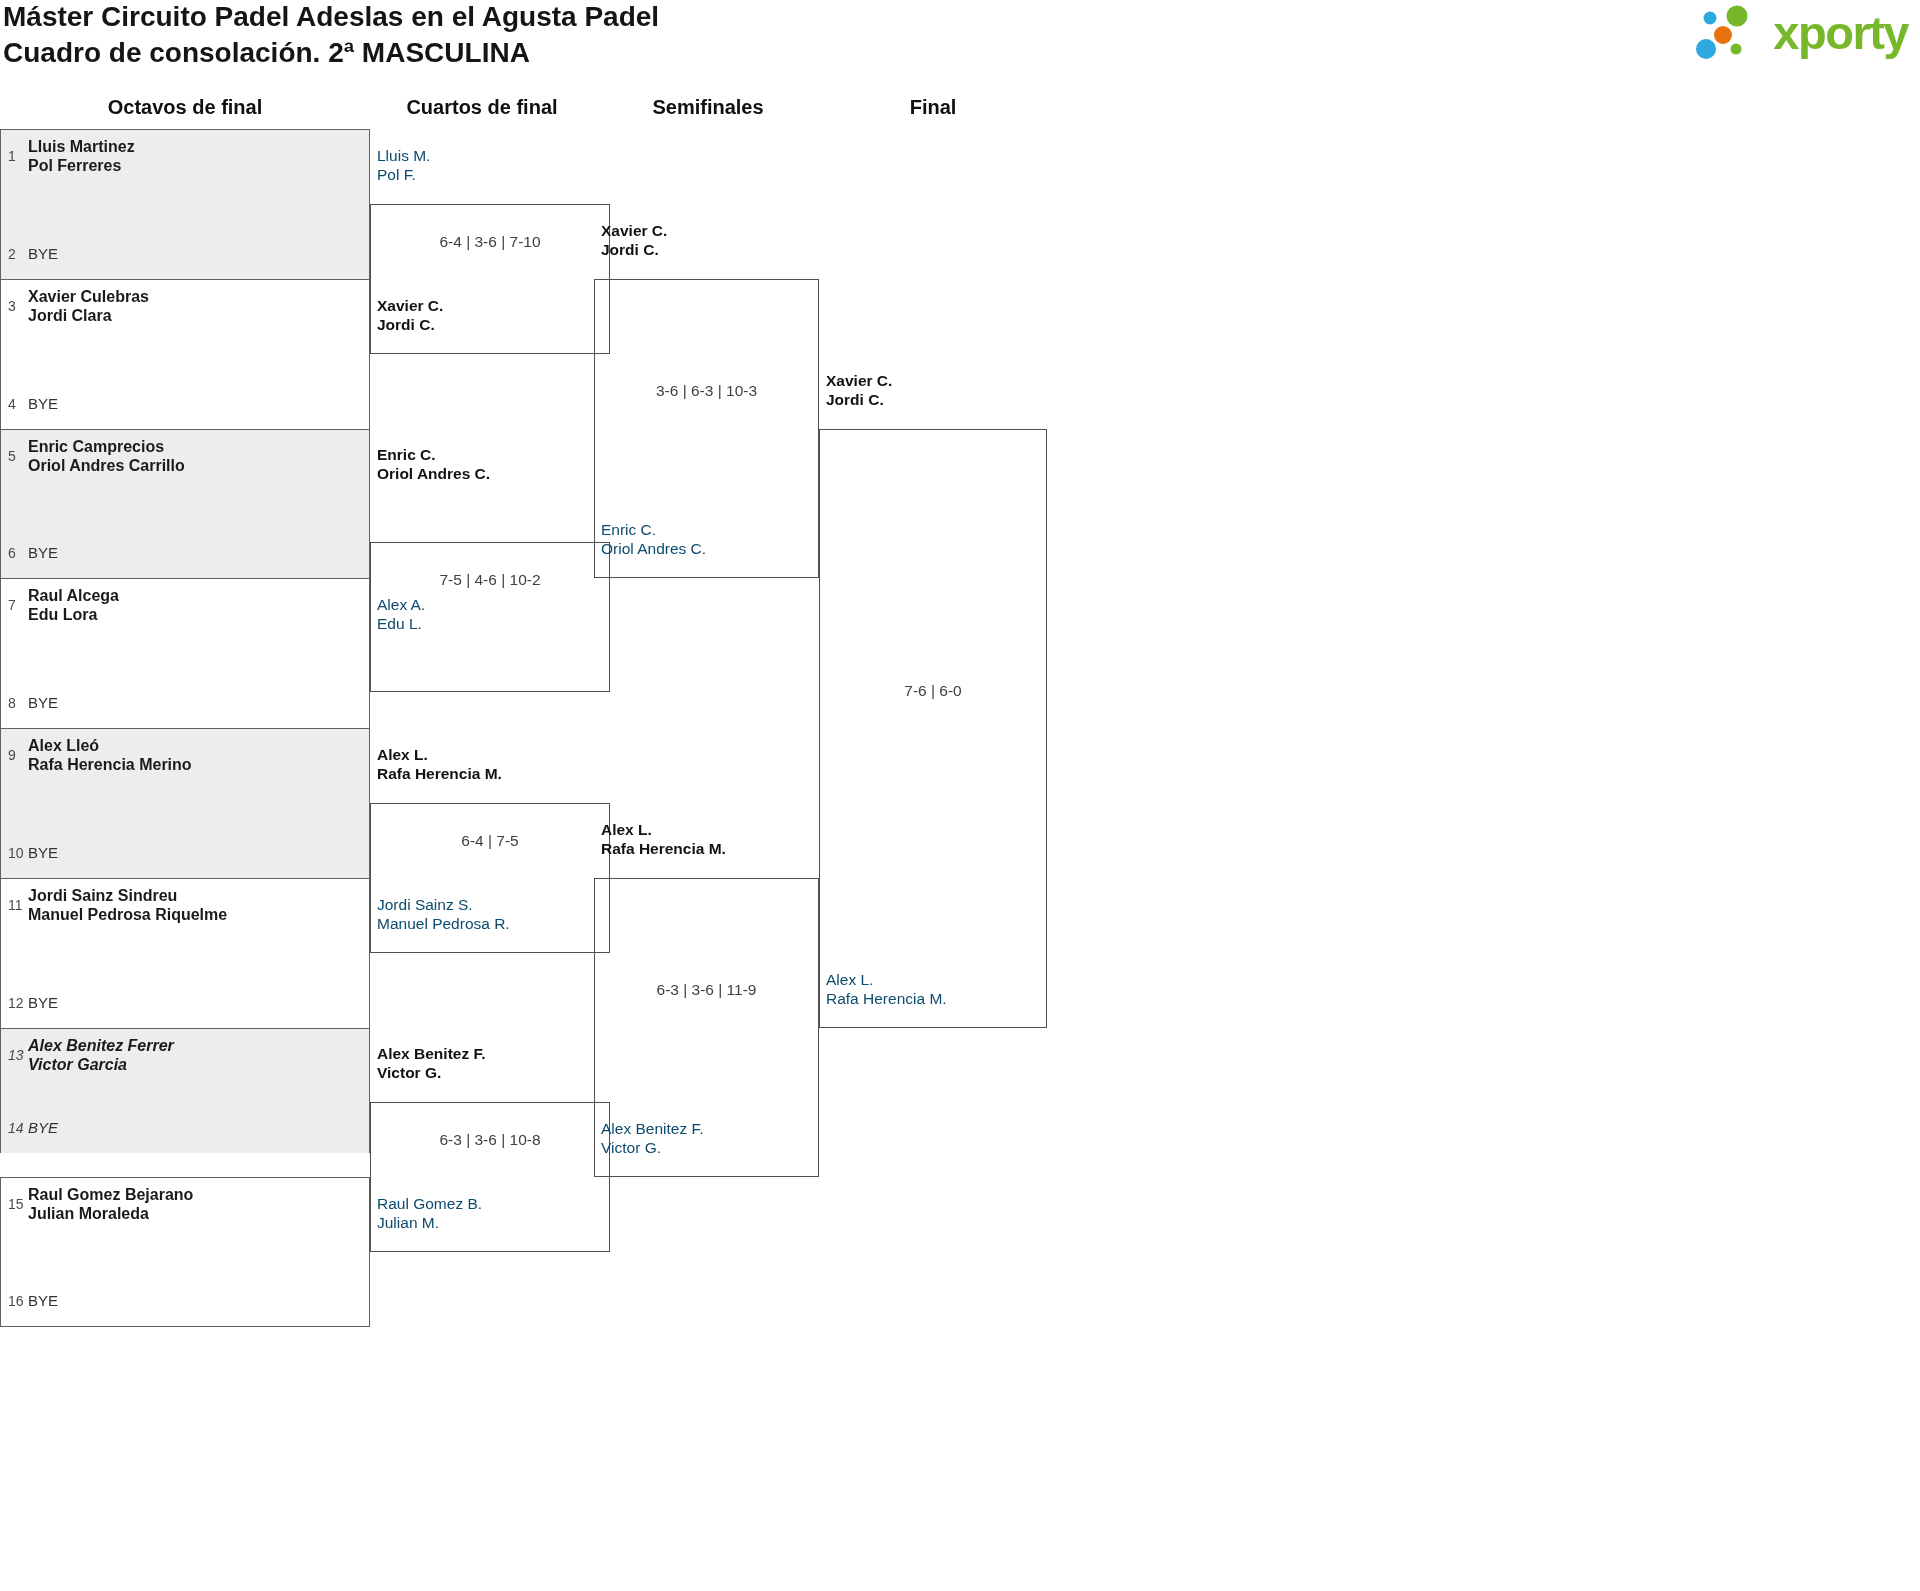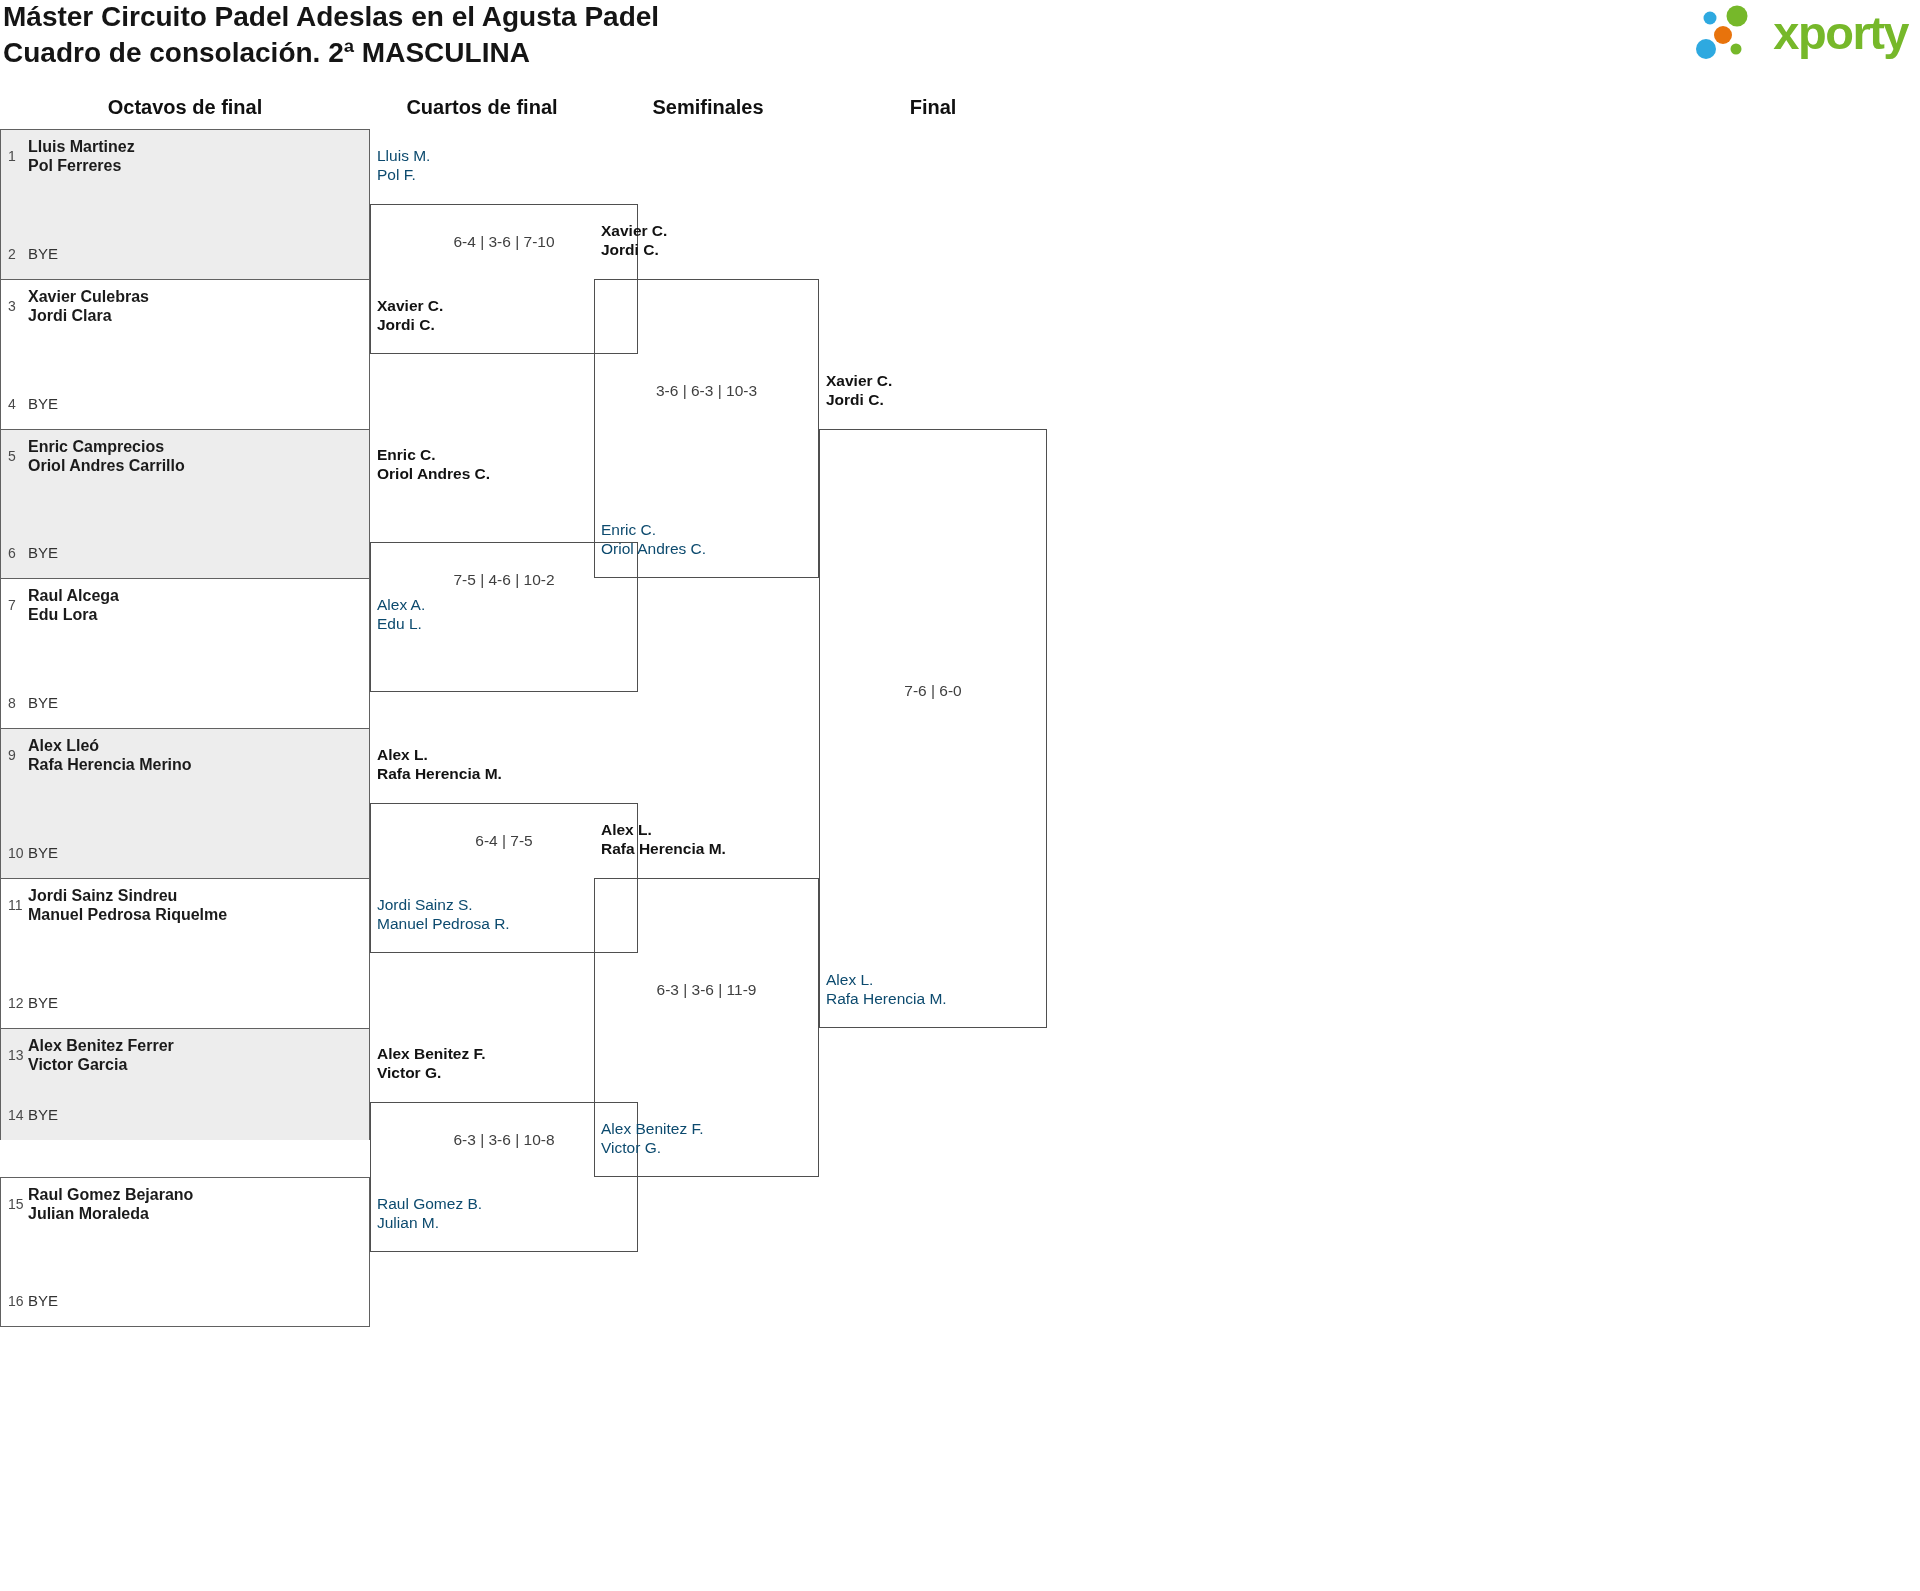--- a/index.html
+++ b/index.html
@@ -21,21 +21,21 @@
   .obox.white{background:#ffffff;}
   .entry{position:absolute;left:0;right:0;display:flex;align-items:center;}
   .entry.a{top:7px;}
   .entry.b{bottom:16px;}
   .seed{flex:none;width:20px;padding-left:7px;font-size:14px;color:#4a4a4a;}
   .names{font-size:16px;line-height:19px;font-weight:700;color:#1b1b1b;}
   .names span{display:block;}
   .bye .names{font-size:15px;font-weight:400;color:#333;}
   
   .match{position:absolute;box-sizing:border-box;border:1px solid #4f4f4f;background:transparent;}
-  .qfbox{left:370px;width:268px;height:150px;}
+  .qfbox{left:370px;width:240px;height:150px;}
   .sfbox{left:594px;width:225px;height:299px;}
   .fbox{left:819px;width:228px;height:599px;}
   .score{position:absolute;left:0;right:0;text-align:center;font-size:15.5px;color:#3f3f3f;white-space:nowrap;}
   .qfbox .score{top:28px;}
   .sfbox .score{top:102px;}
   .fbox .score{top:252px;}
   
   .plabel{position:absolute;font-size:15.5px;line-height:19px;color:#0c4a6e;white-space:nowrap;}
   .plabel span{display:block;}
   .plabel.w{font-weight:700;color:#121212;}
@@ -148,21 +148,21 @@
           <span>Manuel Pedrosa Riquelme</span>
         </span>
     </div>
     <div class="entry b bye">
       <span class="seed">12</span>
       <span class="names">
           <span>BYE</span>
         </span>
     </div>
   </div>
-  <div class="obox gray" style="top:1028px;height:112px;">
+  <div class="obox gray" style="top:1028px;height:125px;font-style:italic;">
     <div class="entry a">
       <span class="seed">13</span>
       <span class="names">
           <span>Alex Benitez Ferrer</span>
           <span>Victor Garcia</span>
         </span>
     </div>
     <div class="entry b bye">
       <span class="seed">14</span>
       <span class="names">

